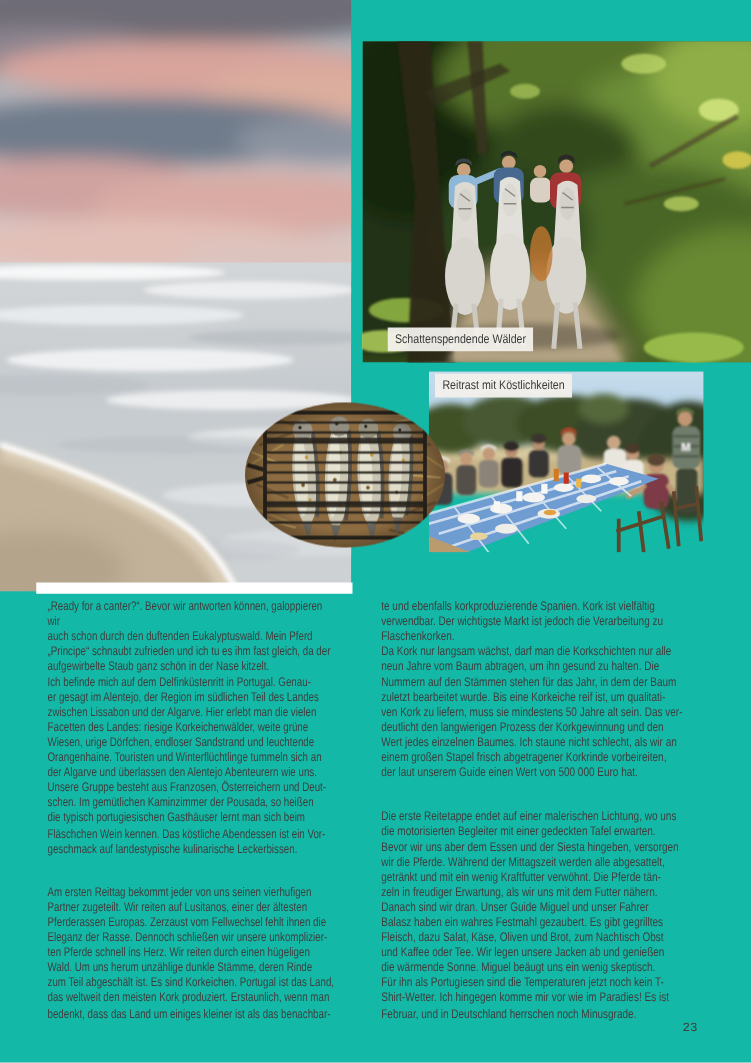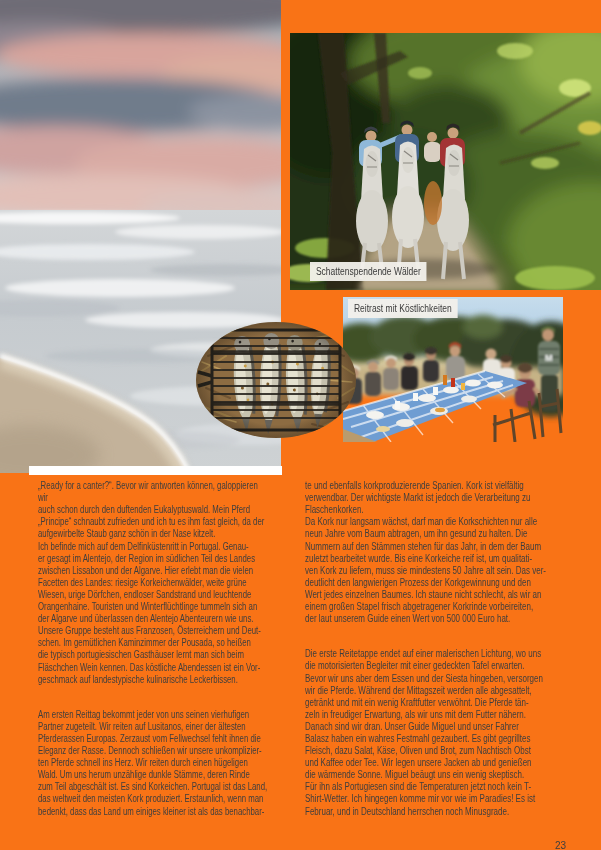--- a/index.html
+++ b/index.html
@@ -1,17 +1,17 @@
 <!DOCTYPE html>
 <html><head>
 <meta charset="utf-8">
 <style>
   html,body{margin:0;padding:0;background:#e9e9e9;}
   #page{
-    position:relative;width:601px;height:850px;background:#f97316;
+    position:relative;width:601px;height:850px;background:#14b8a6;
     margin:0 auto;overflow:hidden;
     font-family:"Liberation Sans","DejaVu Sans",sans-serif;
   }
   .photo{position:absolute;overflow:hidden;}
   .photo svg{display:block;}
   #beach-photo{left:0;top:0;width:281px;height:473px;}
   #forest-photo{left:290px;top:33px;width:311px;height:257px;}
   #picnic-photo{left:343px;top:297px;width:220px;height:145px;}
   #fish-photo{left:196px;top:322px;width:160px;height:116px;border-radius:50%;}
   .photo-caption{
@@ -22,22 +22,22 @@
   #caption-forest{left:310px;top:262px;}
   #caption-picnic{left:348px;top:299px;}
   #text-cover{position:absolute;left:29px;top:466px;width:253px;height:9px;background:#ffffff;}
   .col{
     position:absolute;top:468px;color:#3e3e3e;font-size:10px;line-height:12.1px;
     white-space:pre-line;transform-origin:0 0;letter-spacing:0;
   }
   .col p{margin:0 0 11px 0;}
   #col-left{left:38px;width:420px;transform:scaleX(0.78);}
   #col-right{left:305px;width:420px;transform:scaleX(0.80);}
-  #page-number{position:absolute;left:546px;top:840px;width:20px;text-align:right;
-    font-size:10px;color:#3e3e3e;}
+  #page-number{position:absolute;left:546px;top:818px;width:20px;
+    font-size:10px;color:#3e3e3e;font-family:Liberation Mono, monospace;}
 </style>
 </head>
 <body>
 
 <div id="page">
 
   <div class="photo" id="beach-photo">
     <svg width="281" height="473" viewBox="0 0 281 473">
       <defs>
         <linearGradient id="skyg" x1="0" y1="0" x2="0" y2="1">

